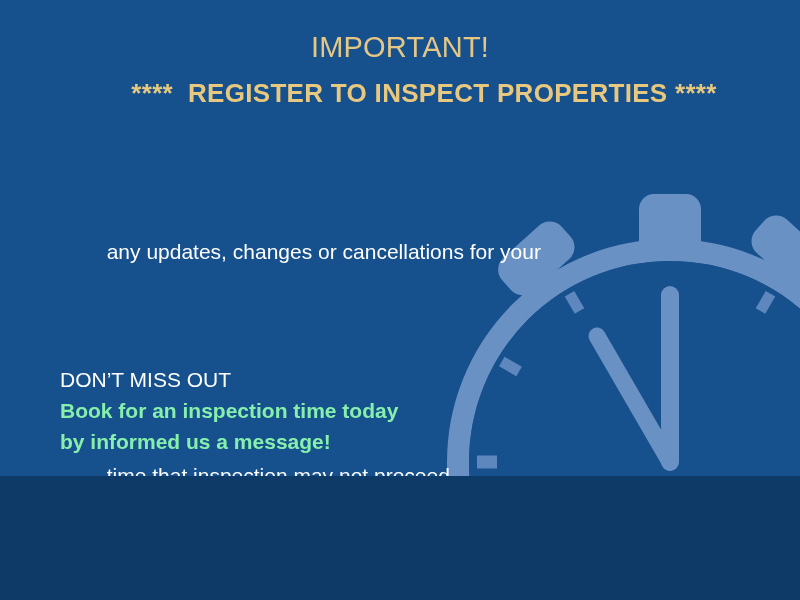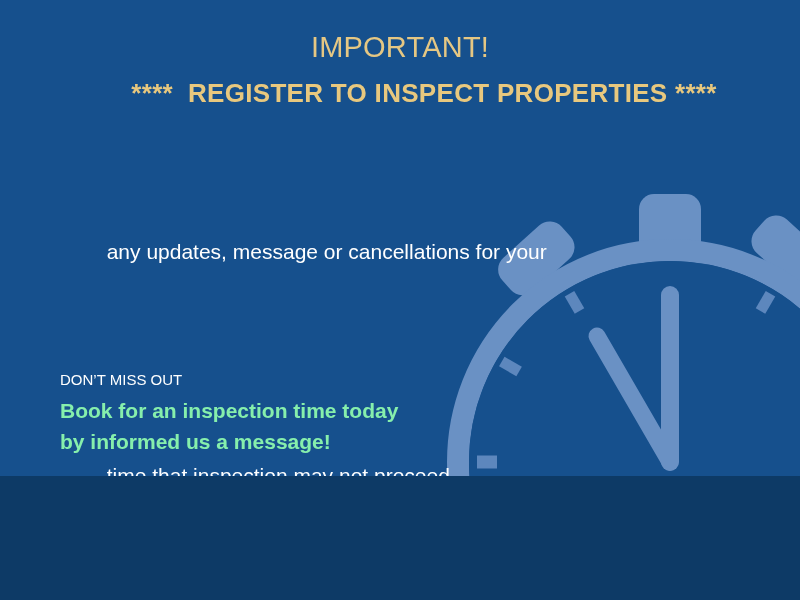--- a/index.html
+++ b/index.html
@@ -79,21 +79,21 @@
     margin-top: 38px;
   }
   .cta-block {
     position: absolute;
     left: 60px;
     top: 364px;
     width: 620px;
   }
   .cta-lead {
     color: #ffffff;
-    font-size: 15px;
+    font-size: 21px;
     font-weight: 400;
     line-height: 31px;
     white-space: pre;
     margin: 0;
   }
   .cta-strong {
     color: #86efac;
     font-size: 21px;
     font-weight: 700;
     line-height: 31px;
@@ -165,21 +165,21 @@
   <div id="content">
 
     <div class="heading-block">
       <div class="heading-line-1">IMPORTANT!</div>
       <div class="heading-line-2">****  REGISTER TO INSPECT PROPERTIES ****</div>
     </div>
 
     <div class="body-block">
       <p class="para">
         <br>
-        <span>any updates, message or cancellations for your</span><br>
+        <span>any updates, changes or cancellations for your</span><br>
       </p>
       <p class="para para-2">
         <br>
         <span>time that inspection may not proceed.</span>
       </p>
     </div>
 
     <div class="cta-block">
       <p class="cta-lead">DON’T MISS OUT</p>
       <p class="cta-strong">Book for an inspection time today</p>

